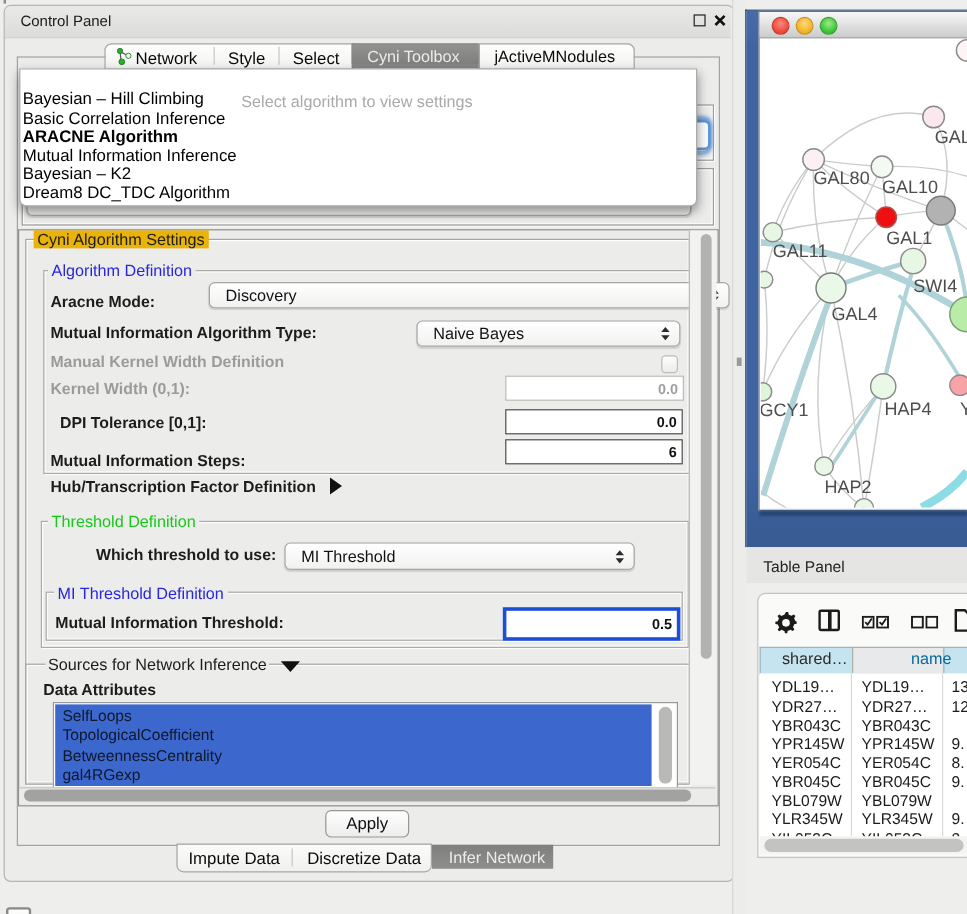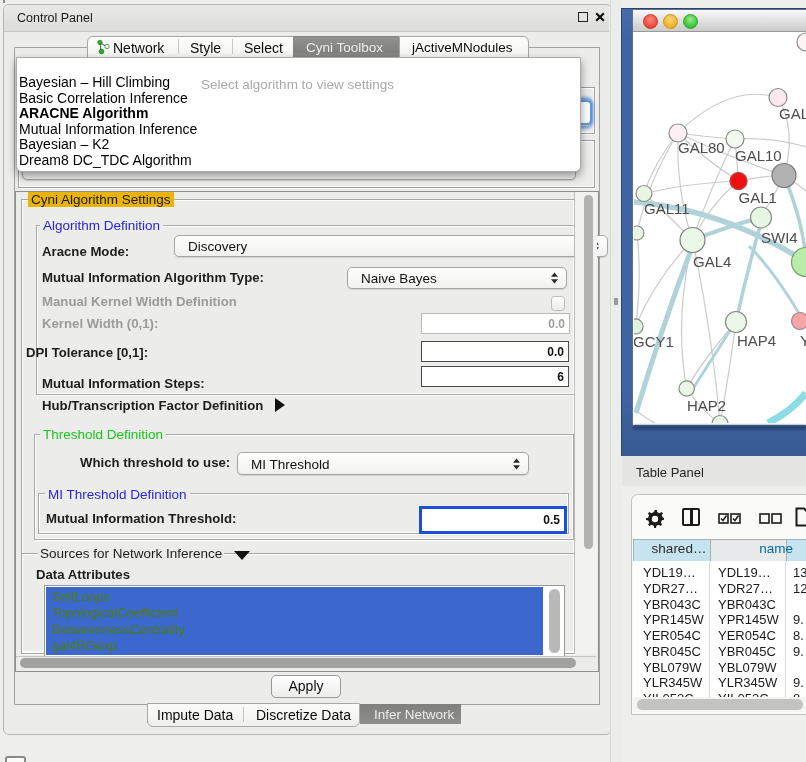--- a/index.html
+++ b/index.html
@@ -83,21 +83,21 @@
   </div>
 
 <div class="a dlbl" style="left:42px;top:294px;">Manual Kernel Width Definition</div>
 <div class="a" style="left:551px;top:296px;width:12px;height:13px;border:1px solid #bdbdbb;border-radius:3.5px;background:linear-gradient(#fefefe,#ececea);"></div>
 
 <div class="a dlbl" style="left:42px;top:316px;">Kernel Width (0,1):</div>
 <div class="a fld" style="left:421px;top:313px;width:147px;height:19px;border-color:#b9b9b7;">
     <span class="fldtxt" style="color:#9e9e9e;">0.0</span>
   </div>
 
-<div class="a lbl" style="left:26px;top:345px;">DPI Tolerance [0,1]:</div>
+<div class="a lbl" style="left:50px;top:345px;">DPI Tolerance [0,1]:</div>
 <div class="a fld" style="left:421px;top:341px;width:146px;height:19px;border:1.5px solid #4a4a4a;">
     <span class="fldtxt">0.0</span>
   </div>
 
 <div class="a lbl" style="left:42px;top:376px;">Mutual Information Steps:</div>
 <div class="a fld" style="left:421px;top:366px;width:146px;height:19px;border:1.5px solid #4a4a4a;">
     <span class="fldtxt">6</span>
   </div>
 
 <div class="a lbl" style="left:42px;top:398px;">Hub/Transcription Factor Definition</div>
@@ -122,21 +122,21 @@
     <span class="fldtxt">0.5</span>
   </div>
 
 <div class="a etched" style="left:21px;top:553px;width:552px;height:99px;border-color:#a6a6a4;"></div>
 <div class="a" style="left:38px;top:546px;background:#ececeb;padding:0 2px;font-size:13.5px;color:#1c1c1c;">Sources for Network Inference</div>
 <div class="a" style="left:234px;top:551px;width:0;height:0;border-top:9px solid #111;border-left:8px solid transparent;border-right:8px solid transparent;"></div>
 <div class="a lbl" style="left:36px;top:567px;">Data Attributes</div>
 
 <div class="a" style="left:44px;top:585px;width:519px;height:72px;background:#fff;border:1px solid #98989b;"></div>
 <div class="a" style="left:46px;top:587px;width:497px;height:68px;background:#3c68cd;"></div>
-<div class="a" id="listitems" style="left:52px;top:589px;font-size:13px;color:#4d7c0f;line-height:16.4px;">SelfLoops<br>TopologicalCoefficient<br>BetweennessCentrality<br>gal4RGexp</div>
+<div class="a" id="listitems" style="left:52px;top:589px;font-size:13px;color:#0f172a;line-height:16.4px;">SelfLoops<br>TopologicalCoefficient<br>BetweennessCentrality<br>gal4RGexp</div>
 <div class="a" style="left:549px;top:589px;width:11px;height:64px;background:#b9b9b7;border-radius:5.5px;"></div>
 
 <div class="a" style="left:574px;top:192px;width:22px;height:462px;background:#f2f2f1;border-left:1px solid #bbbbb9;"></div>
 <div class="a" style="left:584px;top:195px;width:9px;height:354px;background:#b2b2b0;border-radius:4.5px;"></div>
 <div class="a" style="left:16px;top:656px;width:580px;height:13px;background:#ebebea;border-top:1px solid #c4c4c2;"></div>
 <div class="a" style="left:20px;top:658px;width:556px;height:10px;background:#a2a2a0;border-radius:5px;"></div>
 
 <div class="a" style="left:271px;top:675px;width:68px;height:21px;background:linear-gradient(#ffffff,#ededec);border:1px solid #979795;border-radius:5px;text-align:center;line-height:20px;font-size:14px;color:#111;">Apply</div>
 <div class="a" style="left:147px;top:703px;width:211px;height:22px;background:linear-gradient(#fbfbfa,#f0f0ef);border:1px solid #a7a7a5;border-radius:0 0 6px 6px;"></div>
 <div class="a" style="left:243px;top:707px;width:1px;height:15px;background:#c6c6c4;"></div>

